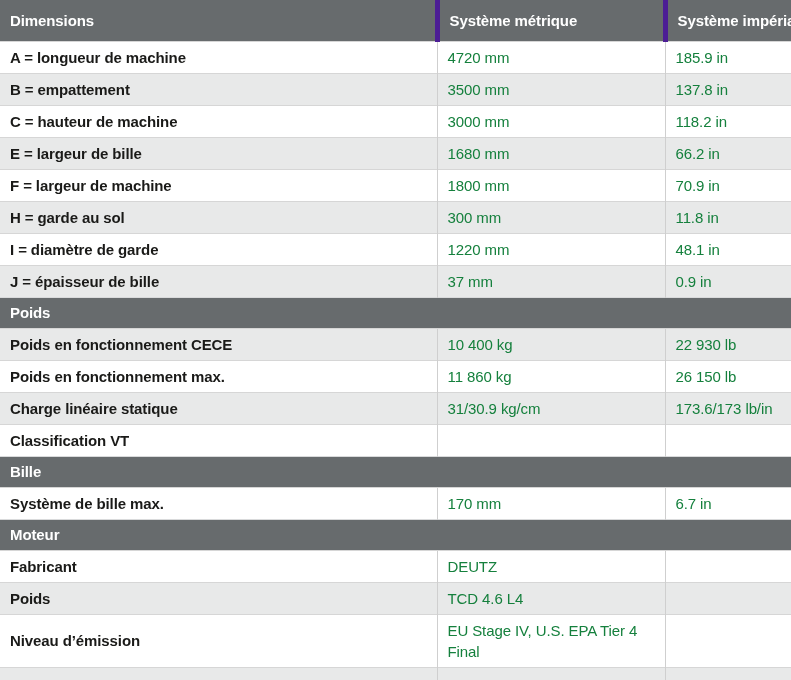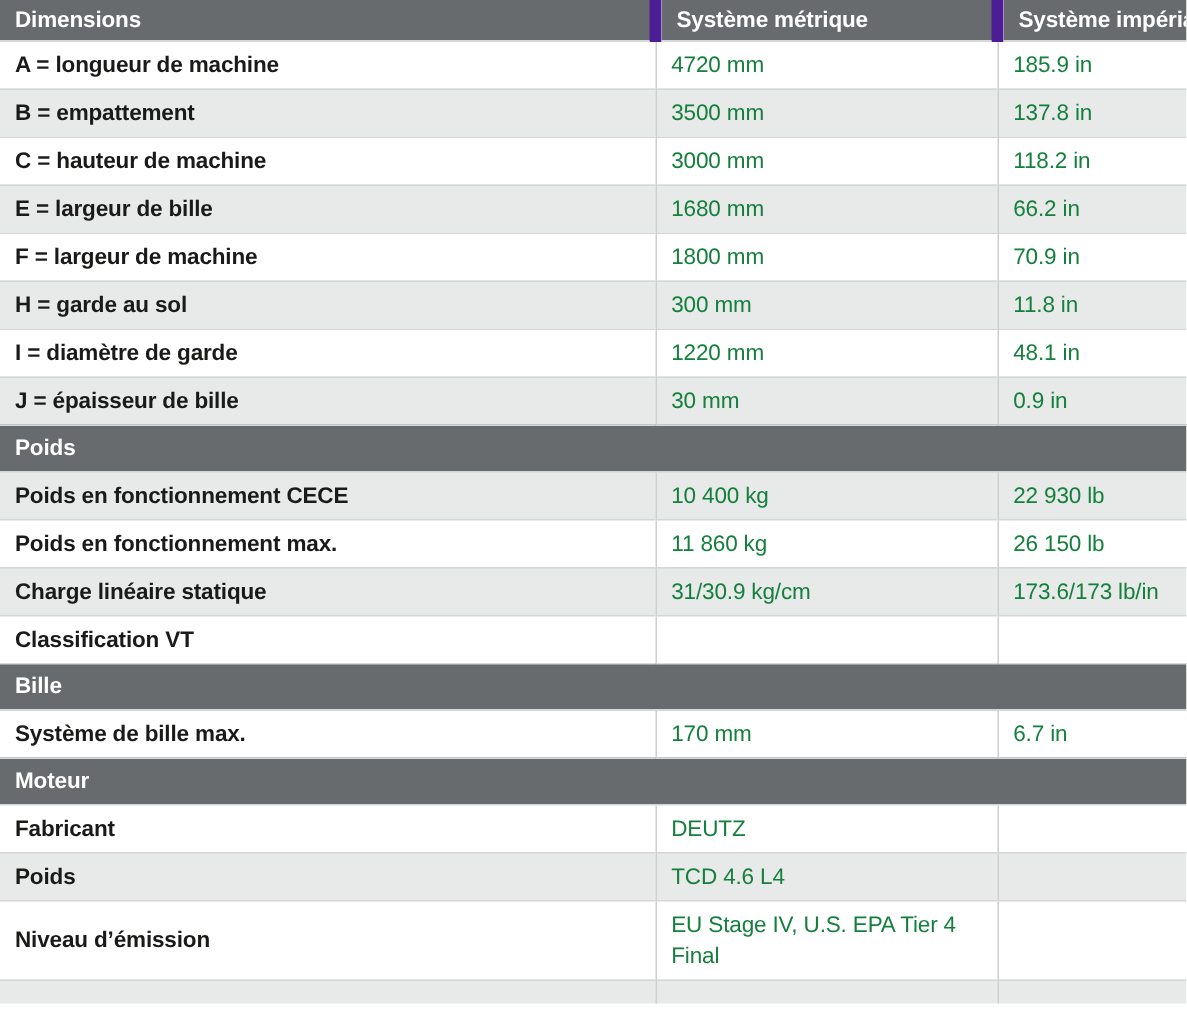--- a/index.html
+++ b/index.html
@@ -24,27 +24,27 @@
   col.c1 { width: 437px; }
   col.c2 { width: 228px; }
   col.c3 { width: 228px; }
 
   
   thead th {
     background: #676b6d;
     color: #ffffff;
     font-weight: 700;
     text-align: left;
-    height: 27px;
+    height: 41px;
     padding: 0 10px;
     vertical-align: middle;
     white-space: nowrap;
     overflow: hidden;
   }
-  thead th + th { border-left: 8px solid #4c1d95; }
+  thead th + th { border-left: 5px solid #4c1d95; }
 
   
   tr.section-row td.section-bar {
     background: #676b6d;
     color: #ffffff;
     font-weight: 700;
     height: 31px;
     padding: 0 10px;
     vertical-align: middle;
     border-top: 1px solid #d9dadb;
@@ -119,21 +119,21 @@
           <td class="value-cell">300 mm</td>
           <td class="value-cell">11.8 in</td>
         </tr>
         <tr class="data-row">
           <td class="label-cell">I = diamètre de garde</td>
           <td class="value-cell">1220 mm</td>
           <td class="value-cell">48.1 in</td>
         </tr>
         <tr class="data-row zebra">
           <td class="label-cell">J = épaisseur de bille</td>
-          <td class="value-cell">30 mm</td>
+          <td class="value-cell">37 mm</td>
           <td class="value-cell">0.9 in</td>
         </tr>
         <tr class="section-row">
           <td colspan="3" class="section-bar">Poids</td>
         </tr>
         <tr class="data-row zebra">
           <td class="label-cell">Poids en fonctionnement CECE</td>
           <td class="value-cell">10 400 kg</td>
           <td class="value-cell">22 930 lb</td>
         </tr>

